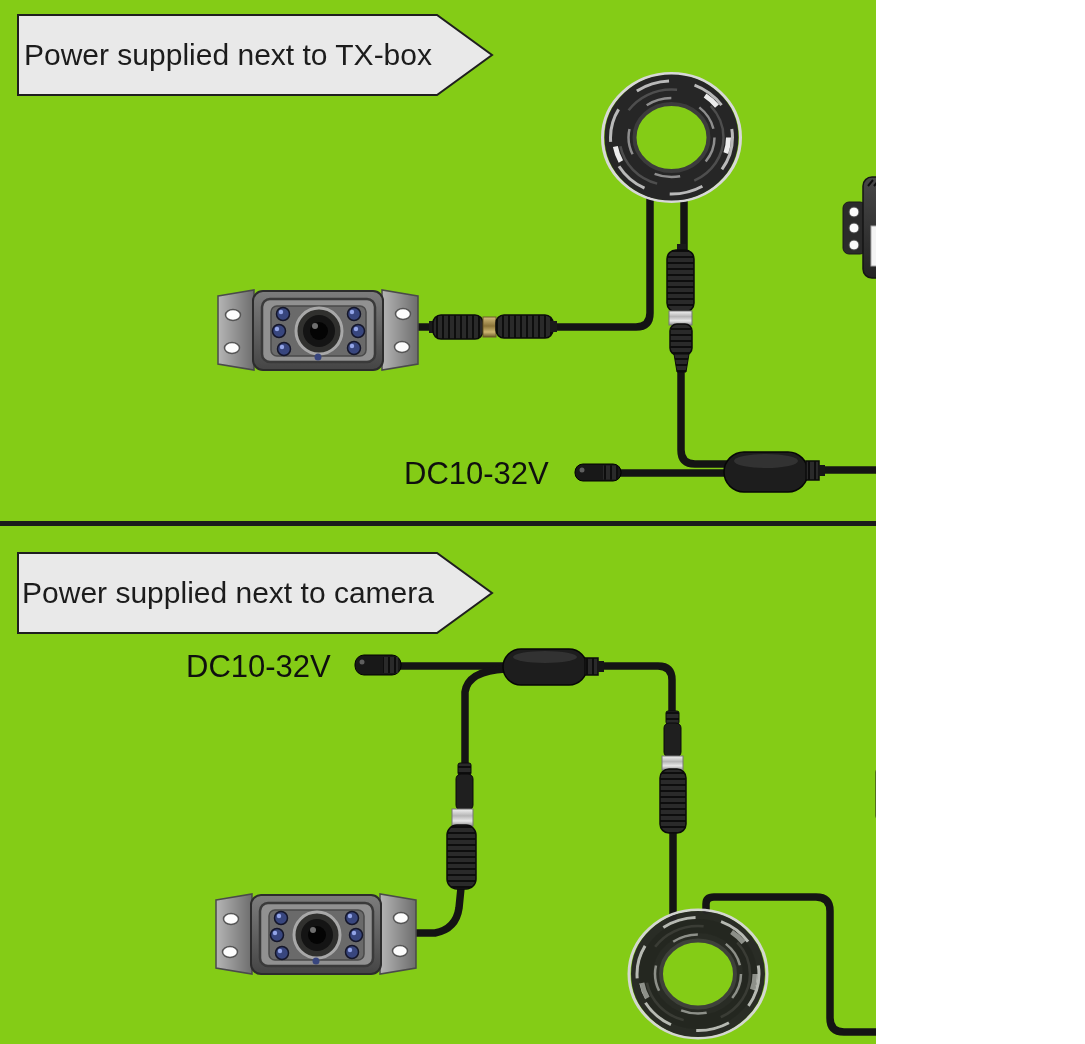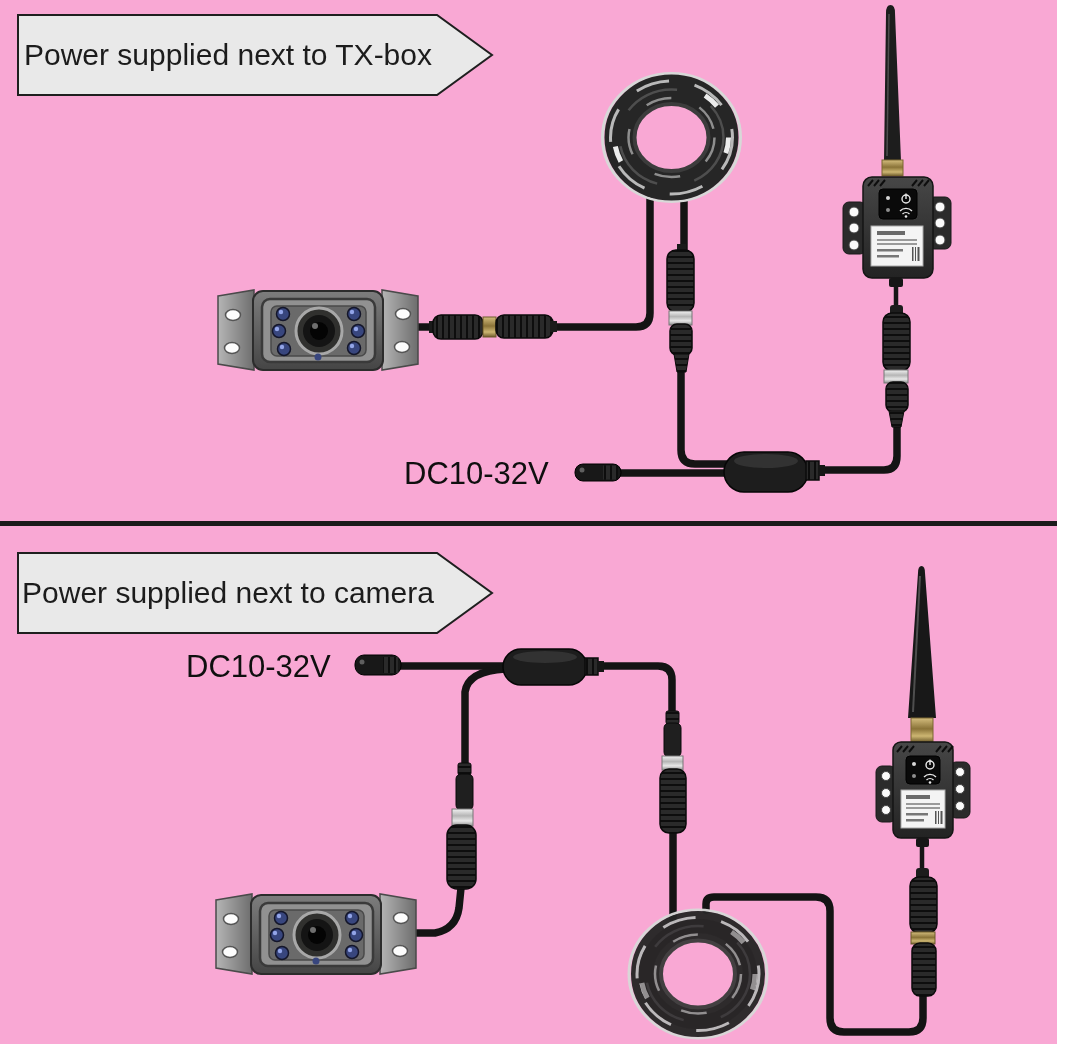--- a/index.html
+++ b/index.html
@@ -1,16 +1,16 @@
 <!DOCTYPE html>
 <html><head>
 <meta charset="utf-8">
 <style>
   html,body{margin:0;padding:0;background:#ffffff;}
-  .stage{position:relative;width:1057px;height:1044px;background:#f9a8d4;overflow:hidden;
+  .stage{position:relative;width:876px;height:1044px;background:#84cc16;overflow:hidden;
          font-family:"Liberation Sans",sans-serif;}
   svg{display:block;}
   .banner-text{font-family:"Liberation Sans",sans-serif;font-size:30px;fill:#1c1c1c;}
   .volt-text{font-family:"Liberation Sans",sans-serif;font-size:31px;fill:#0f0f0f;}
   .wire{stroke:#141414;stroke-width:7.5;fill:none;stroke-linecap:round;stroke-linejoin:round;}
   .wire-thin{stroke:#161616;stroke-width:4.5;fill:none;stroke-linecap:round;}
   .barrel{stroke:#0b0b0b;stroke-width:1.5;}
 </style>
 </head>
 <body>

